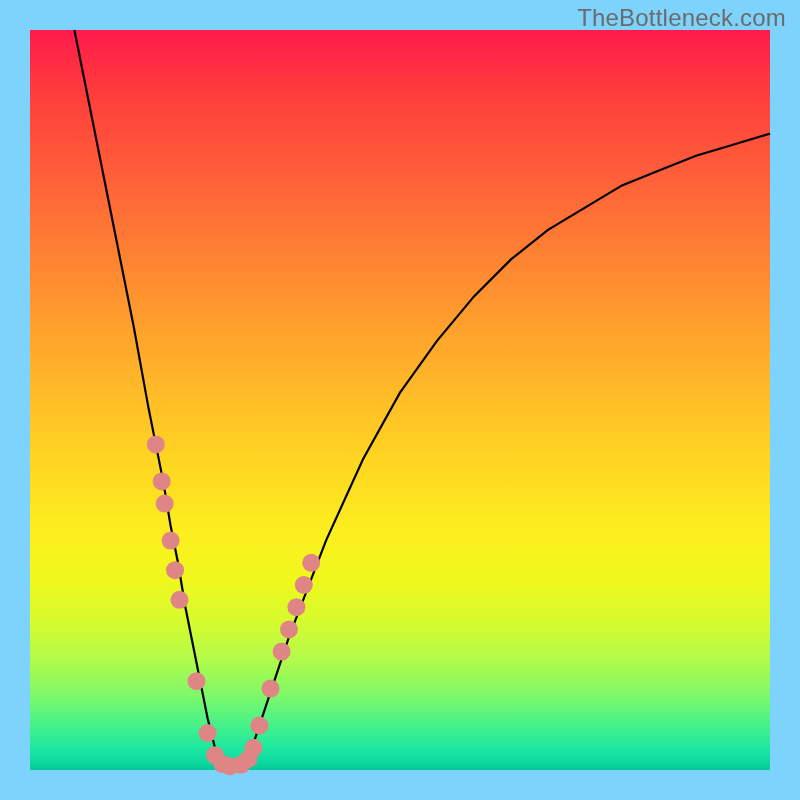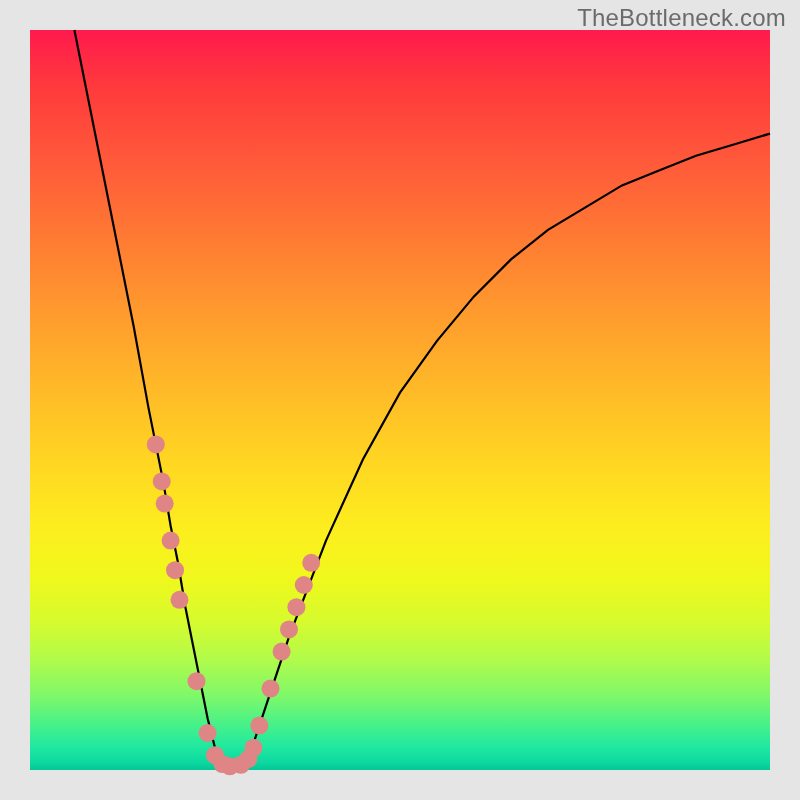--- a/index.html
+++ b/index.html
@@ -8,21 +8,21 @@
     width: 800px;
     height: 800px;
     overflow: hidden;
     background: #000;
     font-family: Arial, Helvetica, sans-serif;
   }
   .frame {
     position: relative;
     width: 800px;
     height: 800px;
-    background: #e5e5e5;
+    background: #7dd3fc;
   }
   .plot-area {
     position: absolute;
     left: 30px;
     top: 30px;
     width: 740px;
     height: 740px;
     background: linear-gradient(to bottom,
       #ff1a4d 0%,
       #ff3b3b 8%,

